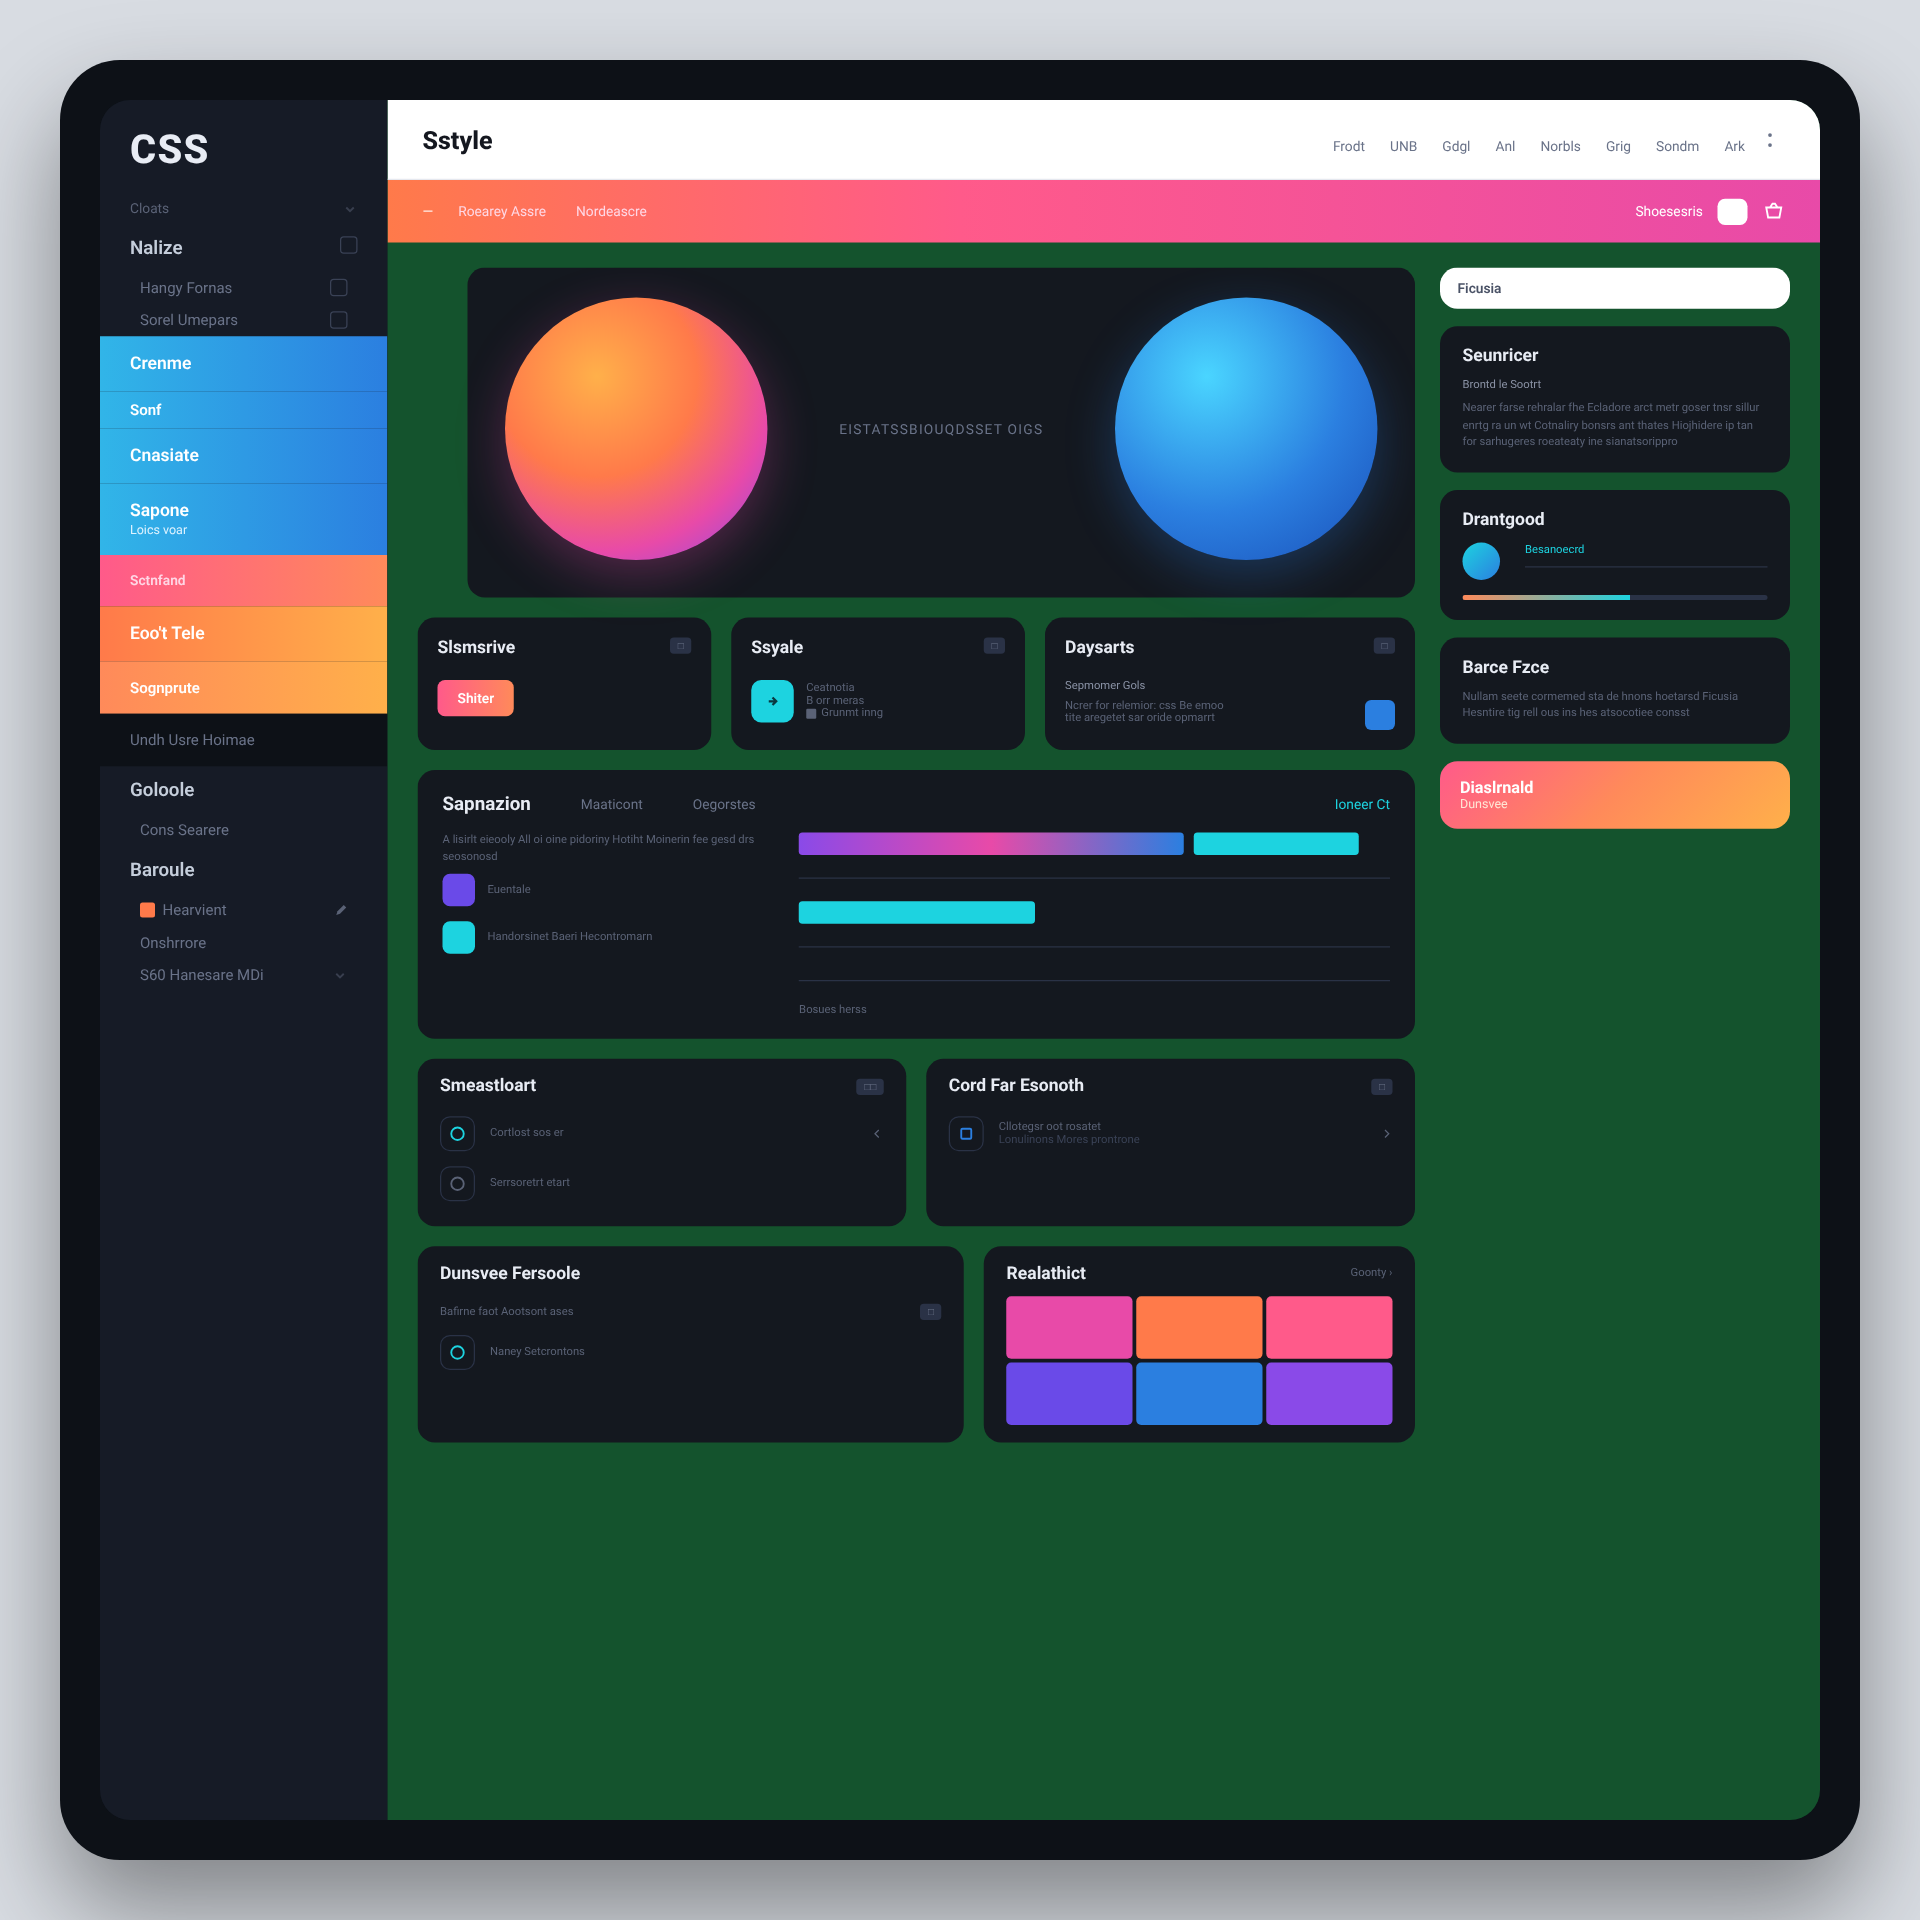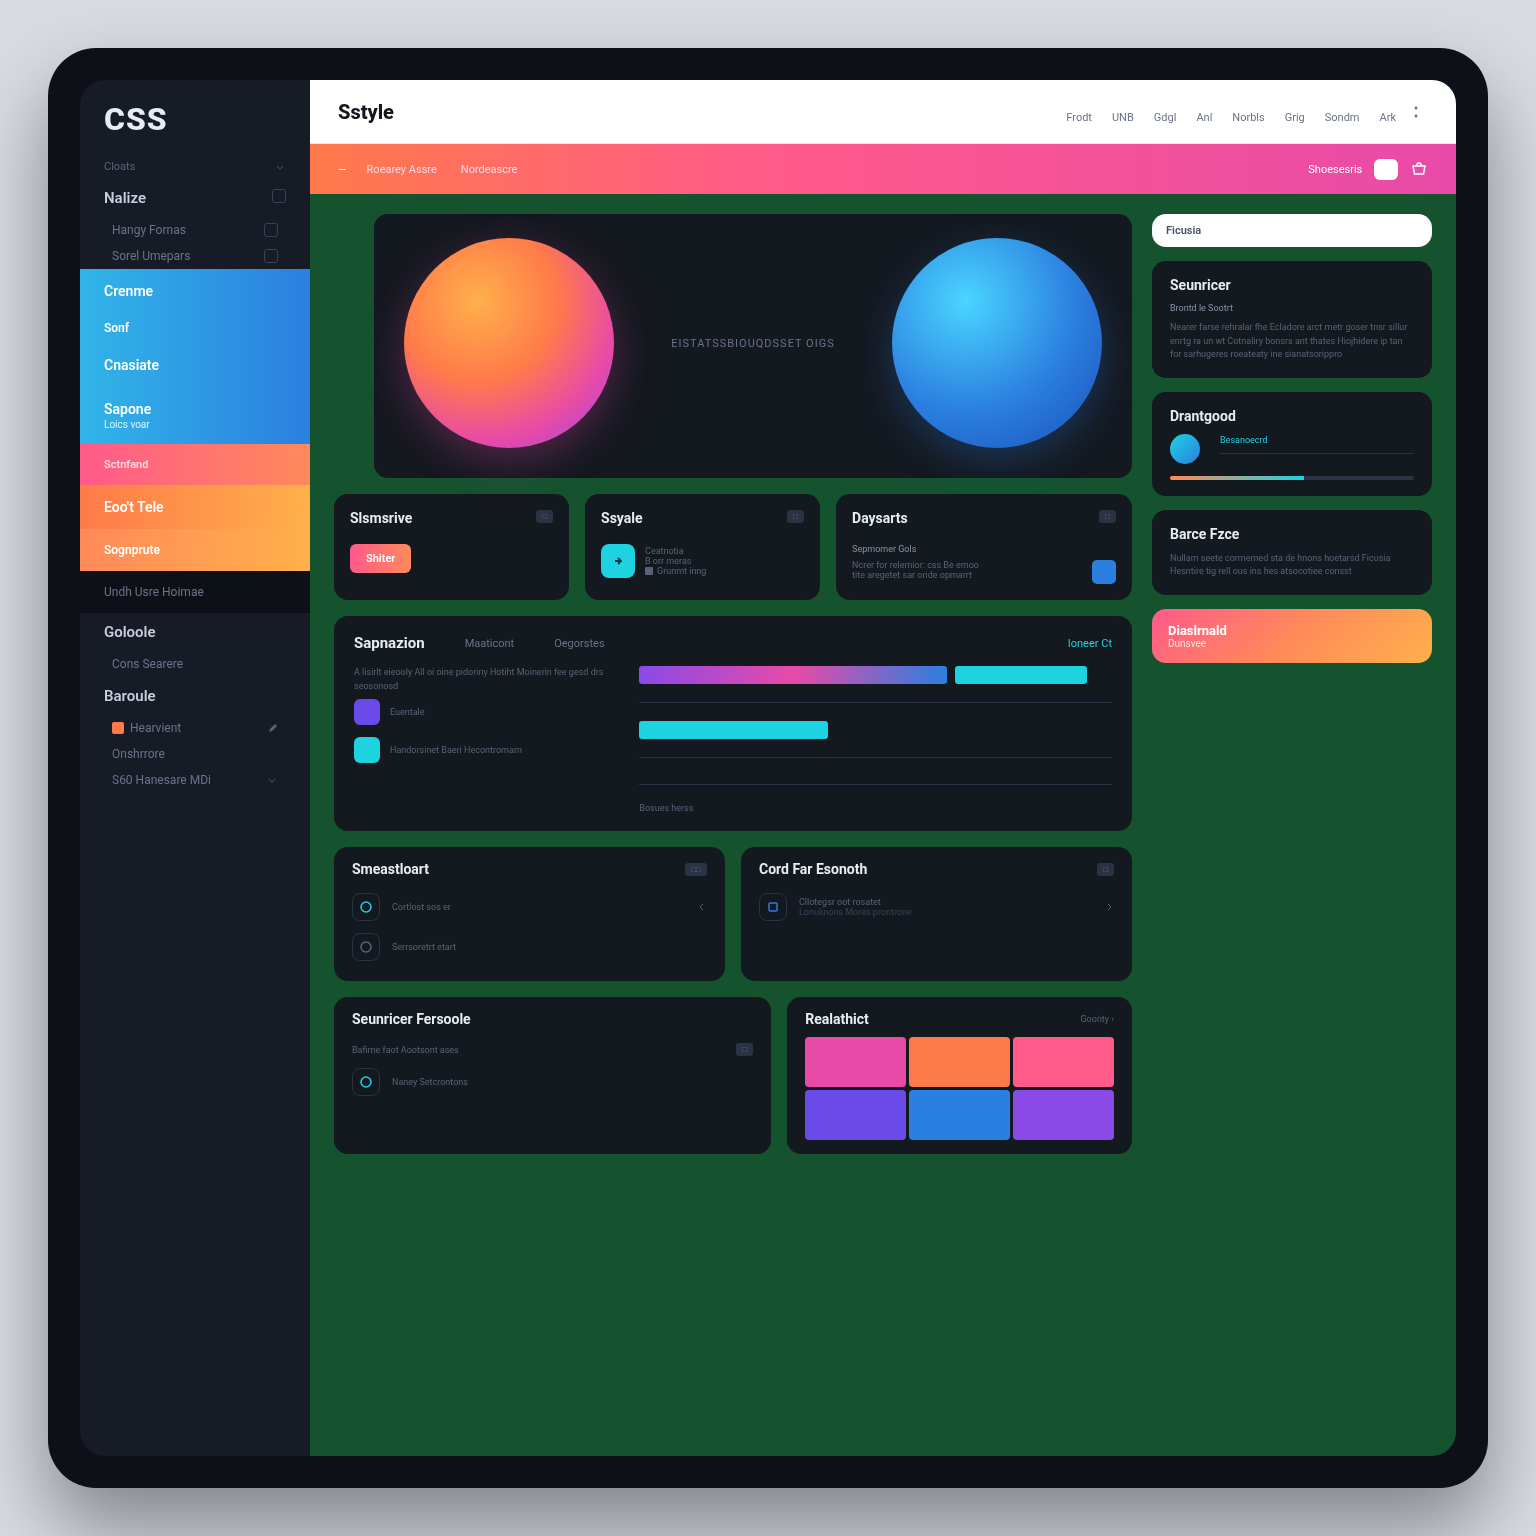--- a/index.html
+++ b/index.html
@@ -344,21 +344,21 @@
               <svg width="10" height="10" style="margin-left:auto" viewBox="0 0 10 10">
                     <path d="M4 2l3 3-3 3" stroke="#5a6276" fill="none"></path>
                   </svg>
             </div>
           </div>
         </div>
 
         <div class="row">
           <div class="strip" style="flex:1.3">
             <div class="strip-head">
-                  <h4>Seunricer Fersoole</h4>
+                  <h4>Dunsvee Fersoole</h4>
                 </div>
             <div class="strip-row">
                   <span class="meta">Bafirne faot Aootsont ases</span>
                   <span class="tag-dot" style="margin-left:auto">□</span>
                 </div>
             <div class="strip-row">
               <span class="strip-icon">
                     <svg width="14" height="14" viewBox="0 0 14 14">
                       <circle cx="7" cy="7" r="5" stroke="#1dd3e0" fill="none" stroke-width="1.5"></circle>
                     </svg>

